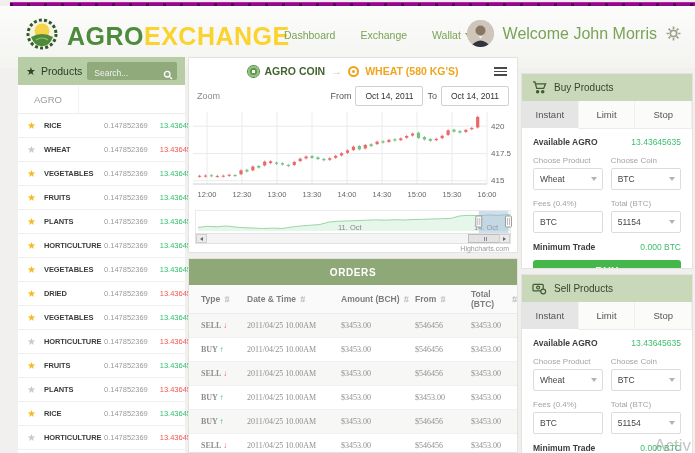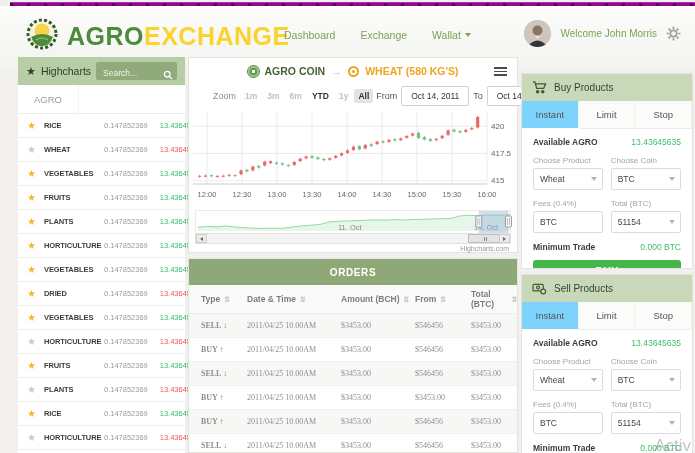--- a/index.html
+++ b/index.html
@@ -14,21 +14,21 @@
     background:linear-gradient(#fcfcfb,#f3f3f0);}
   .brand{position:absolute;left:24px;top:10px;display:flex;align-items:center;gap:7px;cursor:pointer;}
   .brand-primary{font-size:25px;font-weight:bold;color:#4e8a3c;letter-spacing:.5px;}
   .brand-secondary{font-size:25px;font-weight:bold;color:#fbd32e;letter-spacing:.5px;}
   nav.main-nav{position:absolute;left:284px;top:23px;display:flex;gap:25px;}
   .nav-link{font-size:10.5px;color:#79a356;text-decoration:none;display:flex;align-items:center;gap:4px;cursor:pointer;}
   .nav-link .caret{display:none;width:0;height:0;border-left:3.5px solid transparent;border-right:3.5px solid transparent;border-top:4px solid #79a356;}
   .nav-link.dropdown-true .caret{display:inline-block;}
   .user{position:absolute;right:14px;top:14px;display:flex;align-items:center;gap:9px;}
   .avatar{width:27px;height:27px;border-radius:50%;overflow:hidden;background:#cfc8bf;flex:none;}
-  .welcome{font-size:10px;color:#79a356;}
+  .welcome{font-size:16px;color:#79a356;}
   .gear{width:15px;height:15px;cursor:pointer;}
   
   .sidebar{position:absolute;left:18px;top:57px;width:167px;bottom:0;background:#fff;}
   .center-col{position:absolute;left:188px;top:57px;width:330px;}
   .right-col{position:absolute;left:521px;top:57px;width:172px;}
   
   .fav-header{height:28px;background:#b7cda6;display:flex;align-items:center;padding:0 8px;gap:5px;}
   .fav-star{color:#33402a;font-size:11px;}
   .fav-title{font-size:10.5px;color:#2f3b27;flex:1;}
   .search-box{position:relative;width:94px;height:18px;background:#90aa7c;border-radius:2px;}
@@ -54,21 +54,21 @@
   .chart-titlebar{height:26px;display:flex;align-items:center;justify-content:center;gap:6px;position:relative;}
   .coin{width:11px;height:11px;border-radius:50%;flex:none;}
   .coin-green{background:radial-gradient(circle at 50% 50%,#fff 0 1.5px,#5d9b47 2px);box-shadow:inset 0 0 0 2px rgba(255,255,255,.35),0 0 0 1px #4c8a39;}
   .coin-orange{background:#fff;border:2px solid #f0a21a;box-sizing:border-box;position:relative;}
   .coin-orange::after{content:"";position:absolute;left:2px;top:2px;width:3px;height:3px;border-radius:50%;background:#f0a21a;}
   .pair-base{font-size:10.5px;font-weight:bold;color:#44622e;}
   .pair-arrow{color:#c9c9c9;font-size:11px;}
   .pair-quote{font-size:10.5px;font-weight:bold;color:#f1a51f;}
   .burger{position:absolute;right:10px;top:9px;width:13px;cursor:pointer;}
   .burger div{height:1.6px;background:#4a4a4a;margin-bottom:2px;}
-  .chart-controls{height:24px;display:flex;align-items:center;padding:0 24px;gap:3px;}
+  .chart-controls{height:24px;display:flex;align-items:center;padding:0 8px;gap:3px;}
   .zoom-label{font-size:9px;color:#8a8a8a;margin-right:2px;}
   .zoom-group{display:flex;gap:2px;}
   .zoom-btn{border:none;background:none;font-size:8.5px;font-weight:bold;color:#333;
      padding:2px 4px;border-radius:2px;cursor:pointer;font-family:inherit;}
   .zoom-btn.enabled-false{color:#c0c0c0;cursor:default;}
   .zoom-btn.active-true{background:#e4e4e4;}
   .range-inputs{margin-left:auto;display:flex;align-items:center;gap:4px;}
   .range-lbl{font-size:9px;color:#555;}
   .range-inputs input{width:62px;height:16px;border:1px solid #d0d0d0;border-radius:2px;
      font-size:8.5px;color:#333;text-align:center;font-family:inherit;outline:none;}
@@ -101,21 +101,21 @@
   .c-type{font-weight:bold;}
   .type-SELL .c-type{color:#e25b5b;} .type-BUY .c-type{color:#35c26a;}
   
   .tp-card{height:196px;overflow:hidden;margin-top:16px;}
   .sell-card{margin-top:5px;height:210px;}
   .tp-header{height:27px;background:#c9d8b9;display:flex;align-items:center;gap:7px;padding:0 10px;}
   .tp-header span{font-size:10px;color:#36452c;}
   .tp-tabs{display:flex;height:27px;background:#fbfbfa;border-bottom:1px solid #ececec;}
   .tp-tab{flex:1;display:flex;align-items:center;justify-content:center;font-size:9.5px;color:#555;
      cursor:pointer;border-right:1px solid #f0f0ef;}
-  .tp-tab.active-true{background:#7dd3fc;border-bottom:1px solid #fff;margin-bottom:-1px;}
+  .tp-tab.active-true{background:#e5e5e5;border-bottom:1px solid #fff;margin-bottom:-1px;}
   .tp-body{padding:8px 11px 0 11px;}
   .tp-row{display:flex;justify-content:space-between;align-items:center;}
   .tp-lbl-strong{font-size:8.5px;font-weight:bold;color:#3d3d3d;}
   .tp-green{font-size:8.5px;color:#3dbd6c;}
   .tp-cols{display:flex;justify-content:space-between;margin-top:9px;}
   .tp-col{width:47.5%;}
   .tp-lbl{font-size:8px;color:#a3a3a3;margin-bottom:3px;}
   .selectbox{position:relative;height:20px;border:1px solid #dcdcdc;border-radius:2px;
      display:flex;align-items:center;padding:0 6px;font-size:8.5px;color:#444;cursor:pointer;background:#fff;}
   .selectbox .sel-caret{position:absolute;right:5px;top:8px;width:0;height:0;
@@ -182,21 +182,21 @@
           <circle cx="7" cy="7" r="3"></circle>
           <path d="M11.3 7 H13.5 M7 11.3 V13.5 M2.7 7 H0.5 M7 2.7 V0.5 M10 10 L11.6 11.6 M4 4 L2.4 2.4 M10 4 L11.6 2.4 M4 10 L2.4 11.6"></path>
         </svg>
       </span>
     </div>
   </header>
 
   <aside class="sidebar">
     <div class="fav-header">
       <span class="fav-star">★</span>
-      <span class="fav-title">Highcharts</span>
+      <span class="fav-title">Products</span>
       <span class="search-box">
         <input placeholder="Search..." style="">
         <span class="search-ic">
           <svg width="10" height="10" viewBox="0 0 10 10" stroke="#fff" stroke-width="1.3" fill="none">
             <circle cx="4.2" cy="4.2" r="2.8"></circle>
               <path d="M6.4 6.4 L9 9"></path>
           </svg>
         </span>
       </span>
     </div>
@@ -307,29 +307,20 @@
         <span class="coin coin-orange"></span>
         <span class="pair-quote">WHEAT (580 KG'S)</span>
         <span class="burger">
             <div></div>
             <div></div>
             <div></div>
           </span>
       </div>
       <div class="chart-controls">
         <span class="zoom-label">Zoom</span>
-        <span class="zoom-group">
-
-        <button class="zoom-btn enabled-false active-false">1m</button>
-            <button class="zoom-btn enabled-false active-false">3m</button>
-            <button class="zoom-btn enabled-false active-false">6m</button>
-            <button class="zoom-btn enabled-true active-false">YTD</button>
-            <button class="zoom-btn enabled-false active-false">1y</button>
-            <button class="zoom-btn enabled-true active-true">All</button>
-          </span>
         <span class="range-inputs">
           <span class="range-lbl">From</span>
           <input readonly="" value="Oct 14, 2011" style="">
           <span class="range-lbl">To</span>
           <input readonly="" value="Oct 14, 2011" style="">
         </span>
       </div>
       <div class="candle-wrap">
         <svg id="candle-chart" width="326" height="96" viewBox="0 0 326 96">
             <line x1="16" y1="4" x2="16" y2="76" stroke="#ebebeb"></line>

